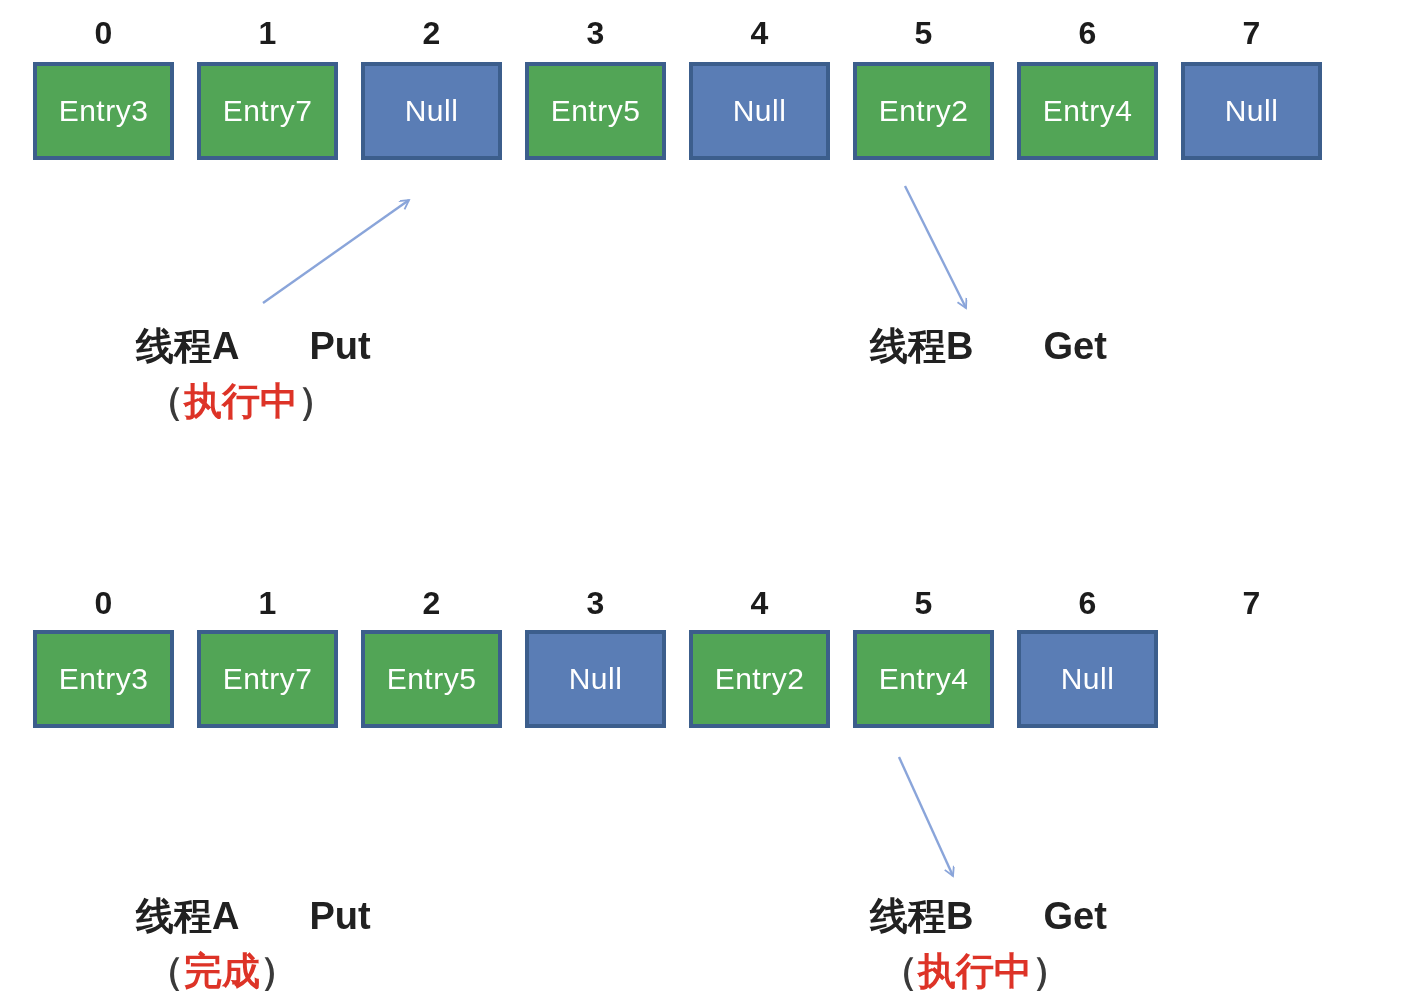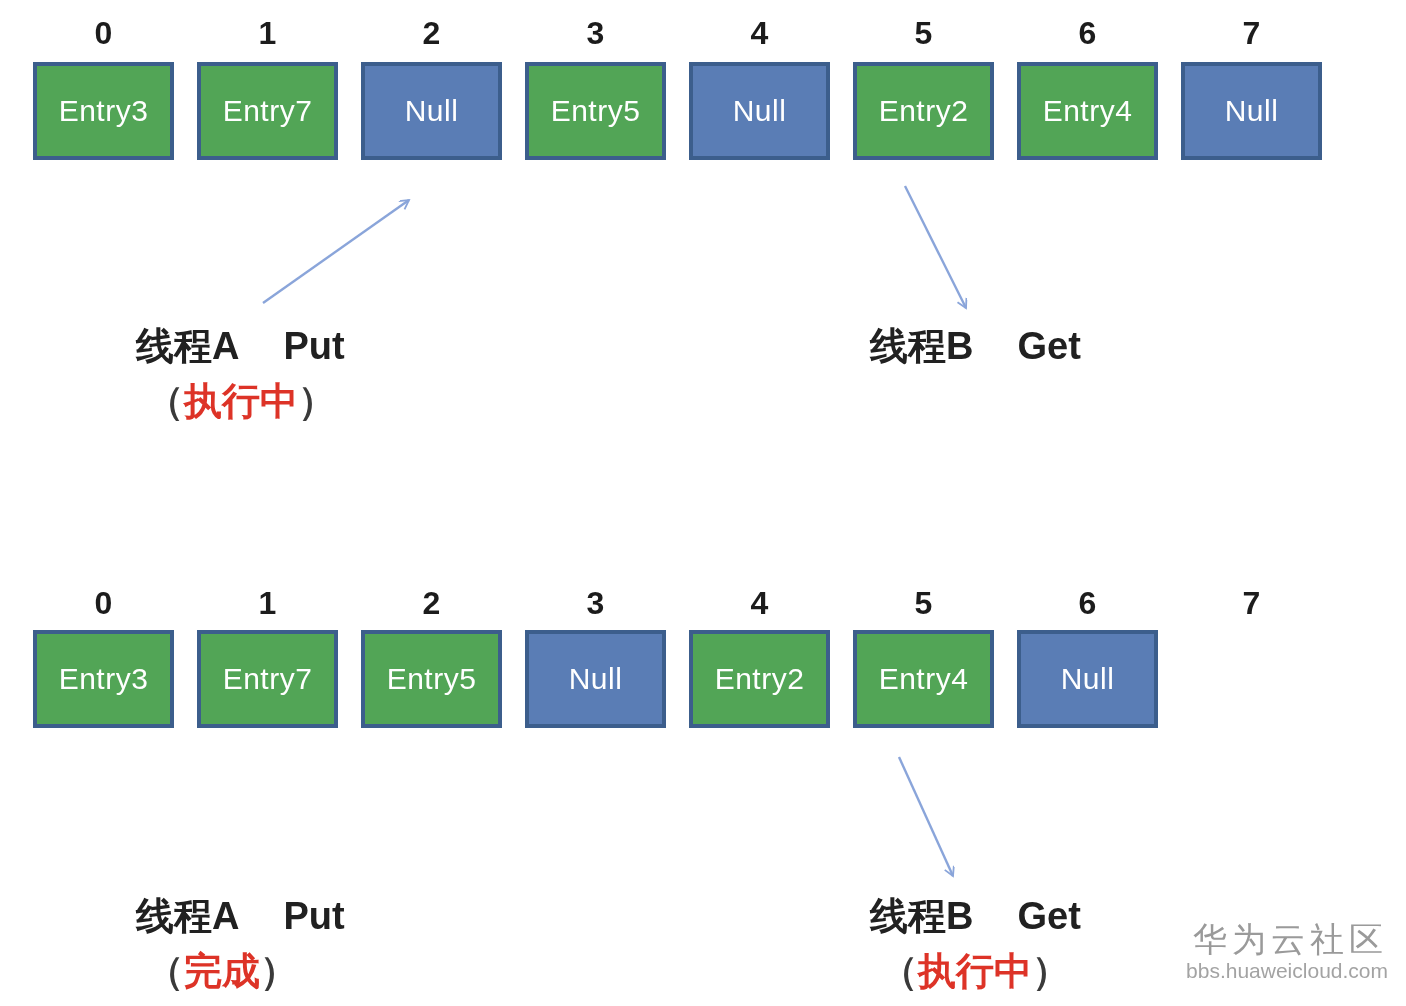--- a/index.html
+++ b/index.html
@@ -50,21 +50,21 @@
   .cell.green { background: var(--entry-fill, #52a556); }
   .cell.blue  { background: var(--null-fill, #5a7db5); }
 
   .annotation {
     position: absolute;
     color: #212121;
     font-weight: 700;
   }
   .ann-line1 {
     display: flex;
-    gap: 44px;
+    gap: 70px;
     font-size: 38px;
     line-height: 44px;
     align-items: flex-end;
   }
   .ann-line2 {
     margin-top: 11px;
     padding-left: 10px;
     font-size: 38px;
     line-height: 44px;
     color: #3a3a3a;
@@ -212,18 +212,14 @@
   <div class="annotation" style="left:870px; top:894px;">
     <div class="ann-line1">
       <span>线程B</span>
       <span>Get</span>
     </div>
     <div class="ann-line2">
       <span>（</span><span class="status">执行中</span><span>）</span>
     </div>
   </div>
 
-  <div class="watermark">
-    <div class="wm-title">华为云社区</div>
-    <div class="wm-site">bbs.huaweicloud.com</div>
-  </div>
 
 </div>
 
 </body></html>

